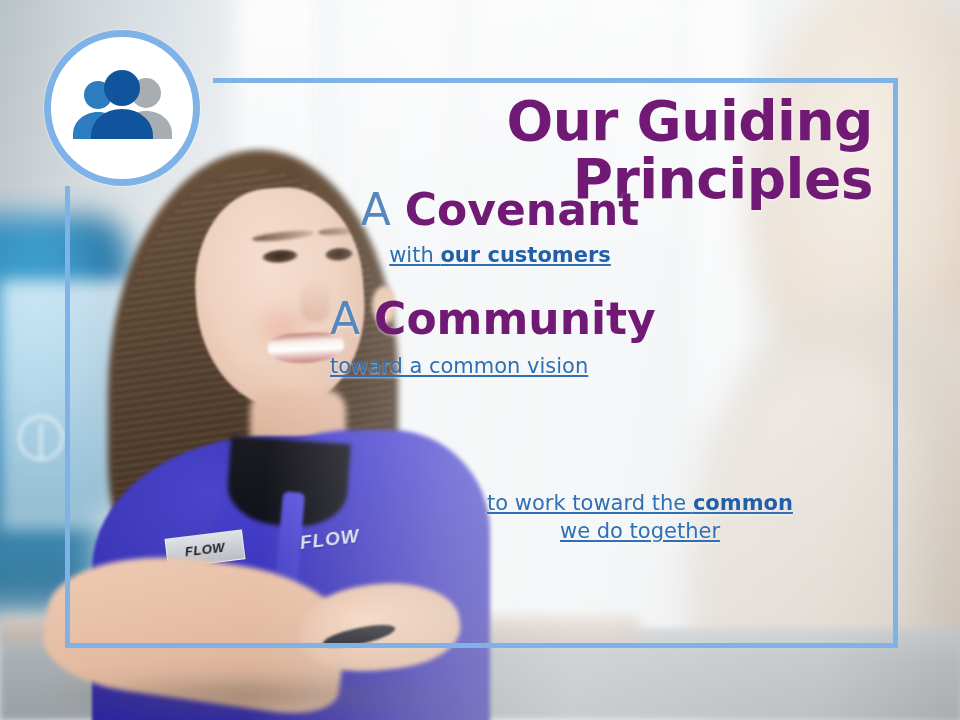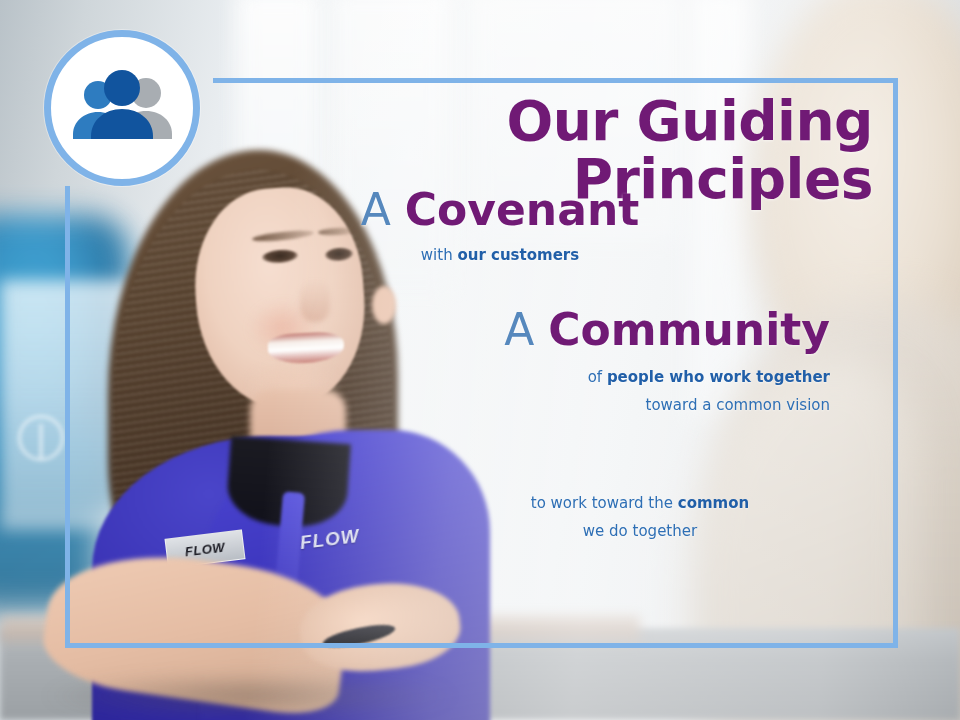--- a/index.html
+++ b/index.html
@@ -269,29 +269,30 @@
   .principle { position:absolute; }
   .p-head {
     font-family:"DejaVu Sans", sans-serif;
     font-size:44px; line-height:50px; white-space:nowrap;
     text-shadow:0 1px 3px rgba(255,255,255,.6);
   }
   .p-head .art { font-weight:400; color:#5688bd; }
   .p-head .word { font-weight:bold; color:#701a75; }
   .p-sub {
     font-family:"DejaVu Sans", sans-serif;
-    font-size:15px; line-height:28px; color:#2E6FB5;
+    font-size:21px; line-height:28px; color:#2E6FB5;
     text-shadow:0 1px 2px rgba(255,255,255,.6);
+    text-decoration:underline;
   }
   .p-sub b { font-weight:bold; color:#215FA8; }
 
   #p1 { left:250px; top:185px; width:500px; text-align:center; }
   #p1 .p-sub { margin-top:6px; }
 
-  #p2 { left:330px; top:305px; width:500px; text-align:right; }
+  #p2 { left:330px; top:294px; width:500px; text-align:left; }
   #p2 .p-sub { margin-top:8px; }
 
   #p3 { left:400px; top:465px; width:480px; text-align:center; }
   #p3 .p-sub { margin-top:24px; }
 </style>
 </head>
 <body>
 
 <div id="stage">
 
@@ -372,21 +373,20 @@
     <div class="p-sub">
         <div><span>with </span><b>our customers</b></div>
       </div>
   </div>
 
   <div class="principle" id="p2">
     <div class="p-head">
       <span class="art">A </span><span class="word">Community</span>
     </div>
     <div class="p-sub">
-        <div><span>of </span><b>people who work together</b></div>
         <div><span>toward a common vision</span></div>
       </div>
   </div>
 
   <div class="principle" id="p3">
     <div class="p-sub">
         <div><span>to work toward the </span><b>common</b></div>
         <div><span>we do together</span></div>
       </div>
   </div>

